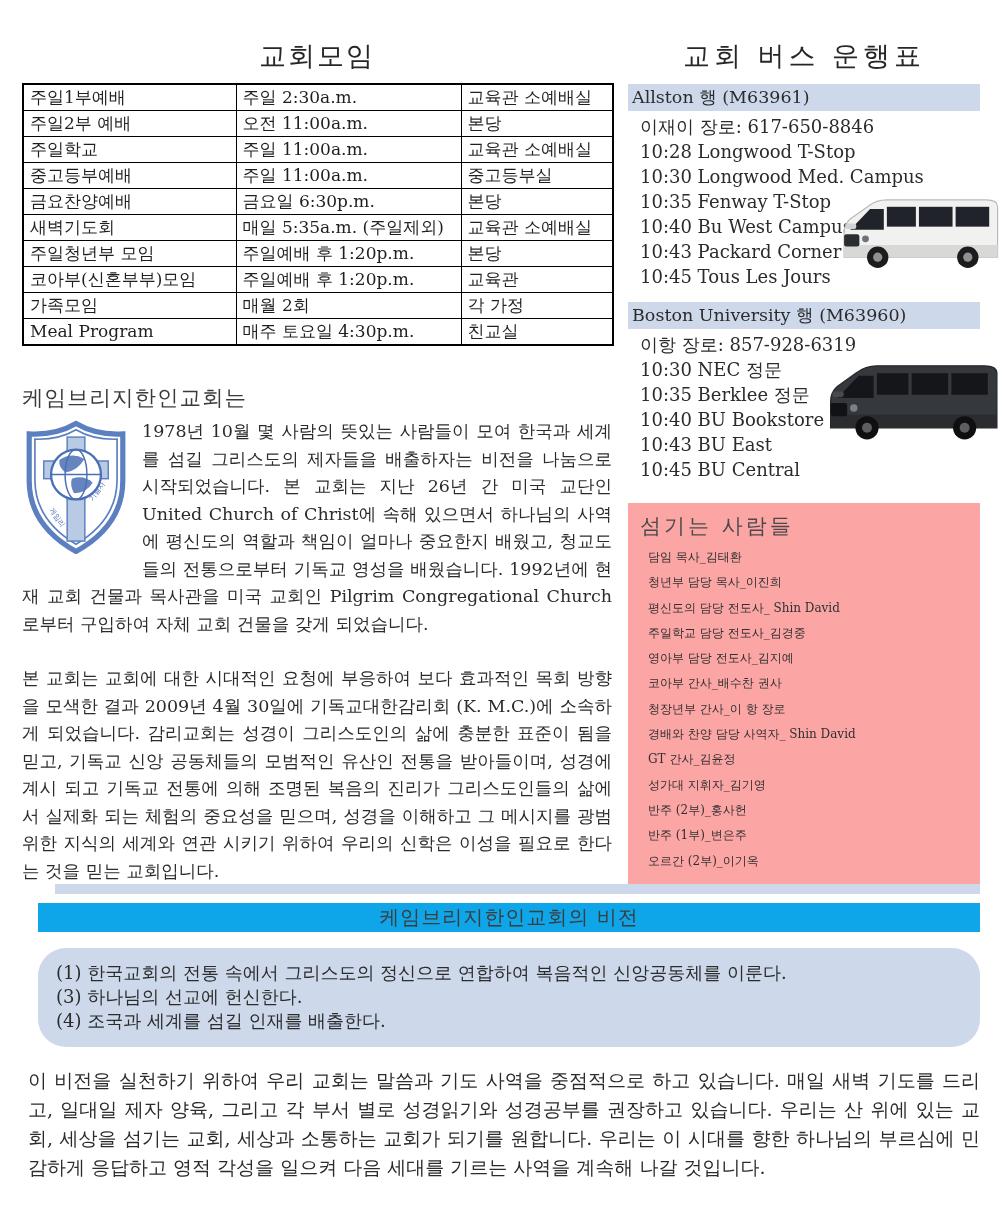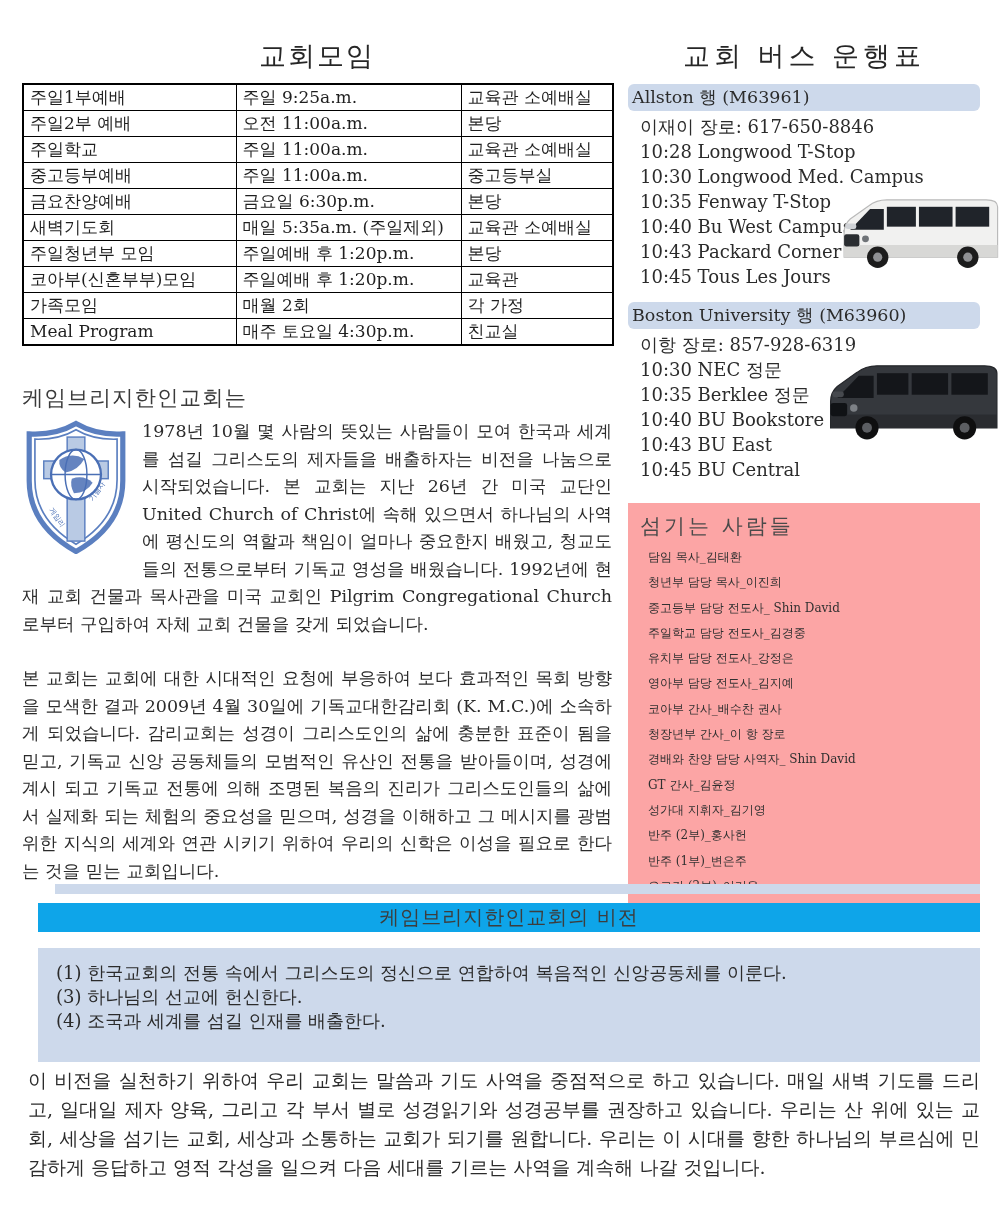--- a/index.html
+++ b/index.html
@@ -15,35 +15,35 @@
   table.meetings td .cell{height:24px;line-height:22px;overflow:hidden;padding-top:1px;}
   .about{margin-top:37px;}
   .about-heading{font-size:21.5px;color:#3a3a3a;letter-spacing:1px;margin:0 0 6px 0;font-weight:normal;}
   .about-body p{margin:0;font-size:17.5px;line-height:27.5px;text-align:justify;color:#2b2b2b;}
   .about-body p + p{margin-top:27px;}
   .logo-wrap{float:left;width:104px;height:134px;margin:2px 14px 2px 2px;}
   
   .col-right{position:absolute;left:628px;top:38px;width:352px;}
   .bus-title{text-align:center;font-size:27px;color:#262626;letter-spacing:4px;margin:0 0 10px 0;font-weight:normal;}
   .route{position:relative;}
-  .route-header{background:#cdd9eb;font-size:17.5px;line-height:25px;padding:1px 4px;color:#2b2b2b;border-radius:6px;}
+  .route-header{background:#cdd9eb;font-size:17.5px;line-height:25px;padding:1px 4px;color:#2b2b2b;}
   .route-lines{padding:3px 0 6px 12px;font-size:18px;line-height:25px;color:#2b2b2b;}
   .route + .route{margin-top:7px;}
   .van{position:absolute;}
   .van-white{top:106px;left:210px;width:168px;}
   .van-dark{top:53px;left:196px;width:182px;}
   .servants{background:#fca5a5;margin-top:15px;padding:9px 10px 15px 12px;}
   .servants-title{font-size:21px;color:#4a4a4a;letter-spacing:3px;margin:0 0 5px 0;font-weight:normal;}
   .servants-list{font-size:12px;line-height:25.3px;color:#303030;padding-left:8px;}
   
   .bottom{position:absolute;left:0;top:884px;width:1000px;height:327px;}
   .thin-bar{position:absolute;left:55px;top:0;width:925px;height:10px;background:#cdd9eb;}
   .vision-title-bar{position:absolute;left:38px;top:19px;width:942px;height:29px;background:#0ea5e9;
     text-align:center;font-size:20px;line-height:29px;color:#3d3d3d;letter-spacing:1px;}
-  .vision-body{position:absolute;left:38px;top:64px;width:926px;background:#cdd9eb;padding:13px 8px 29px 8px;}
+  .vision-body{position:absolute;left:38px;top:64px;width:926px;background:#cdd9eb;padding:13px 8px 14px 8px;border-radius:28px;}
   .vision-body .vision-item{font-size:18px;line-height:24px;color:#2b2b2b;padding-left:10px;}
   .closing{position:absolute;left:28px;top:182px;width:952px;margin:0;font-size:19px;line-height:29px;text-align:justify;color:#2b2b2b;}
 </style>
 </head>
 <body>
 
 <div class="page">
 
   <div class="col-left">
     <h1 class="meetings-title">교회모임</h1>
@@ -53,21 +53,21 @@
           <col style="width:213px">
           <col style="width:225px">
           <col style="width:152px">
         </colgroup>
       <tbody>
           <tr>
             <td>
               <div class="cell">주일1부예배</div>
             </td>
             <td>
-              <div class="cell">주일 9:25a.m.</div>
+              <div class="cell">주일 2:30a.m.</div>
             </td>
             <td>
               <div class="cell">교육관 소예배실</div>
             </td>
           </tr>
           <tr>
             <td>
               <div class="cell">주일2부 예배</div>
             </td>
             <td>
@@ -257,23 +257,22 @@
           <circle cx="36" cy="64" r="4.5" fill="#7d8186"></circle>
         </svg>
       </span>
     </div>
 
     <div class="servants">
       <h2 class="servants-title">섬기는 사람들</h2>
       <div class="servants-list">
           <div>담임 목사_김태환</div>
           <div>청년부 담당 목사_이진희</div>
-          <div>중고등부 담당 전도사_ Shin David</div>
+          <div>평신도의 담당 전도사_ Shin David</div>
           <div>주일학교 담당 전도사_김경중</div>
-          <div>유치부 담당 전도사_강정은</div>
           <div>영아부 담당 전도사_김지예</div>
           <div>코아부 간사_배수찬 권사</div>
           <div>청장년부 간사_이 항 장로</div>
           <div>경배와 찬양 담당 사역자_ Shin David</div>
           <div>GT 간사_김윤정</div>
           <div>성가대 지휘자_김기영</div>
           <div>반주 (2부)_홍사헌</div>
           <div>반주 (1부)_변은주</div>
           <div>오르간 (2부)_이기옥</div>
         </div>

